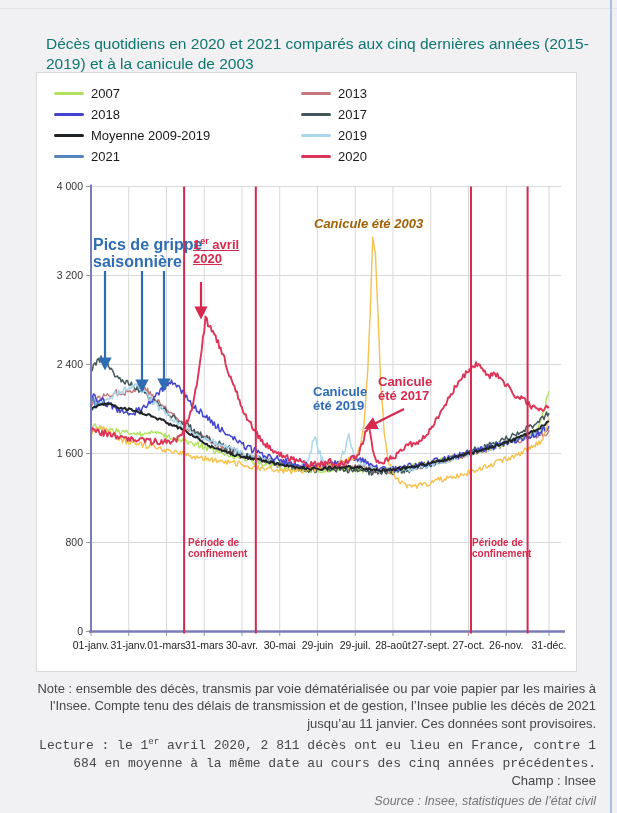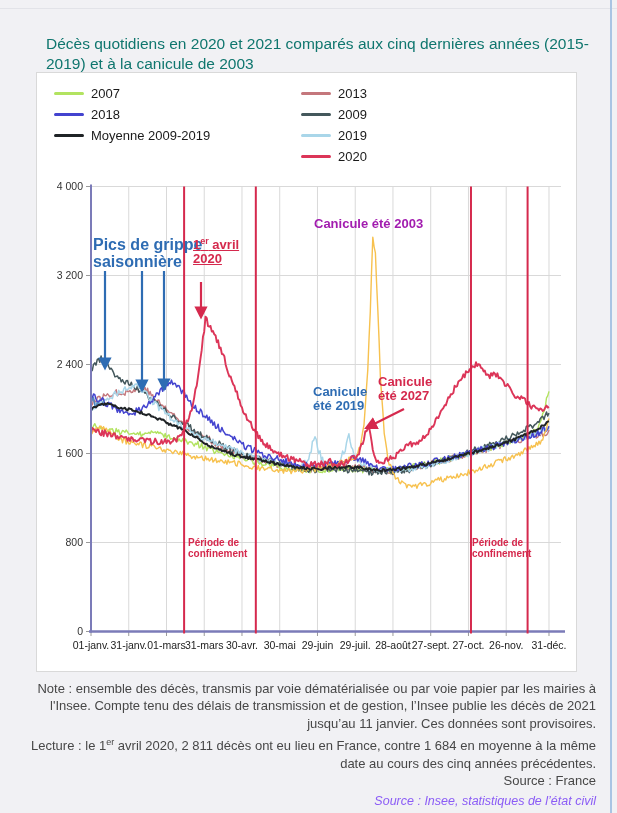--- a/index.html
+++ b/index.html
@@ -133,69 +133,73 @@
           <span>2007</span>
         </div>
         <div class="legend-item">
           <span class="legend-swatch" style="border-top-color: rgb(67, 67, 207);"></span>
           <span>2018</span>
         </div>
         <div class="legend-item">
           <span class="legend-swatch" style="border-top-color: rgb(31, 35, 38);"></span>
           <span>Moyenne 2009-2019</span>
         </div>
+        <div class="legend-item">
+          <span class="legend-swatch" style="border-top-color: rgb(85, 134, 192);"></span>
+          <span>2021</span>
+        </div>
       </div>
       <div class="legend-col c1">
         <div class="legend-item">
           <span class="legend-swatch" style="border-top-color: rgb(196, 119, 124);"></span>
           <span>2013</span>
         </div>
         <div class="legend-item">
           <span class="legend-swatch" style="border-top-color: rgb(68, 88, 92);"></span>
-          <span>2009</span>
+          <span>2017</span>
         </div>
         <div class="legend-item">
           <span class="legend-swatch" style="border-top-color: rgb(169, 214, 233);"></span>
           <span>2019</span>
         </div>
         <div class="legend-item">
           <span class="legend-swatch" style="border-top-color: rgb(220, 53, 88);"></span>
           <span>2020</span>
         </div>
       </div>
     </div>
   <div id="annotations">
       <div class="anno" style="left: 56px; top: 164px; color: rgb(46, 108, 179); font-size: 16px;">
         <div>Pics de grippe</div>
         <div>saisonnière</div>
       </div>
       <div class="anno" style="left: 156px; top: 164px; color: rgb(213, 41, 77); font-size: 13px; text-decoration: underline;">
         <div>1<sup>er</sup> avril</div>
         <div>2020</div>
       </div>
-      <div class="anno" style="left: 277px; top: 144px; color: #a21caf; font-size: 13px;">
+      <div class="anno" style="left: 277px; top: 144px; color: #a16207; font-size: 13px; font-style: italic;">
         <div>Canicule été 2003</div>
       </div>
       <div class="anno" style="left: 276px; top: 312px; color: rgb(46, 108, 179); font-size: 13px;">
         <div>Canicule</div>
         <div>été 2019</div>
       </div>
       <div class="anno" style="left: 341px; top: 302px; color: rgb(213, 41, 77); font-size: 13px;">
         <div>Canicule</div>
-        <div>été 2027</div>
+        <div>été 2017</div>
       </div>
       <div class="anno" style="left: 151px; top: 465px; color: rgb(213, 41, 77); font-size: 10px;">
         <div>Période de</div>
         <div>confinement</div>
       </div>
       <div class="anno" style="left: 435px; top: 465px; color: rgb(213, 41, 77); font-size: 10px;">
         <div>Période de</div>
         <div>confinement</div>
       </div>
     </div>
 </div>
 
 <div class="note-block" style="top:680px;">Note : ensemble des décès, transmis par voie dématérialisée ou par voie papier par les mairies à l'Insee. Compte tenu des délais de transmission et de gestion, l’Insee publie les décès de 2021 jusqu’au 11 janvier. Ces données sont provisoires.</div>
-<div class="note-block" style="top:736px;">
+<div class="note-block" style="top:736px;font-family:Liberation Mono, monospace;">
   <span>Lecture : le 1</span><sup style="font-size:9px;">er</sup><span> avril 2020, 2 811 décès ont eu lieu en France, contre 1 684 en moyenne à la même date au cours des cinq années précédentes.</span>
 </div>
-<div class="note-block" style="top:772px;">Source : France</div>
-<div class="note-block source-line2" style="top:793px;font-style:italic;color:#8b5cf6;">Source : Insee, statistiques de l’état civil</div>
+<div class="note-block" style="top:772px;">Champ : Insee</div>
+<div class="note-block source-line2" style="top:793px;font-style:italic;color:#737373;">Source : Insee, statistiques de l’état civil</div>
 
 </body></html>

